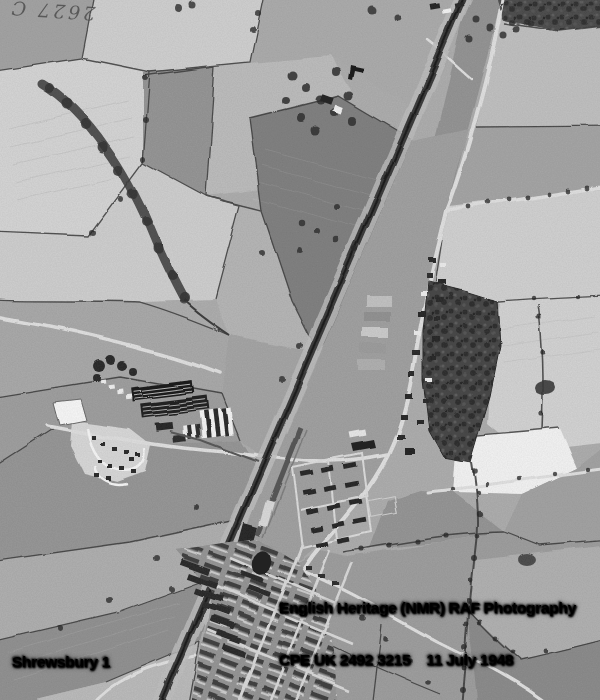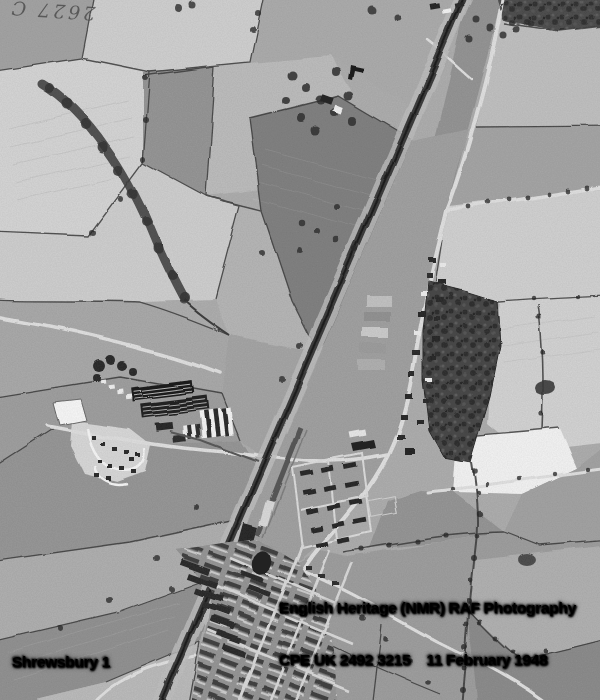--- a/index.html
+++ b/index.html
@@ -430,16 +430,16 @@
 </g>
 </svg>
 
 <div class="hand">2627 C</div>
 
 <div class="ov bl">
   <div>Shrewsbury 1</div>
 </div>
 <div class="ov br">
   <div>English Heritage (NMR) RAF Photography</div>
-  <div>CPE UK 2492 3215    11 February 1948</div>
+  <div>CPE UK 2492 3215    11 July 1948</div>
 </div>
 
 </div>
 
 </body></html>

